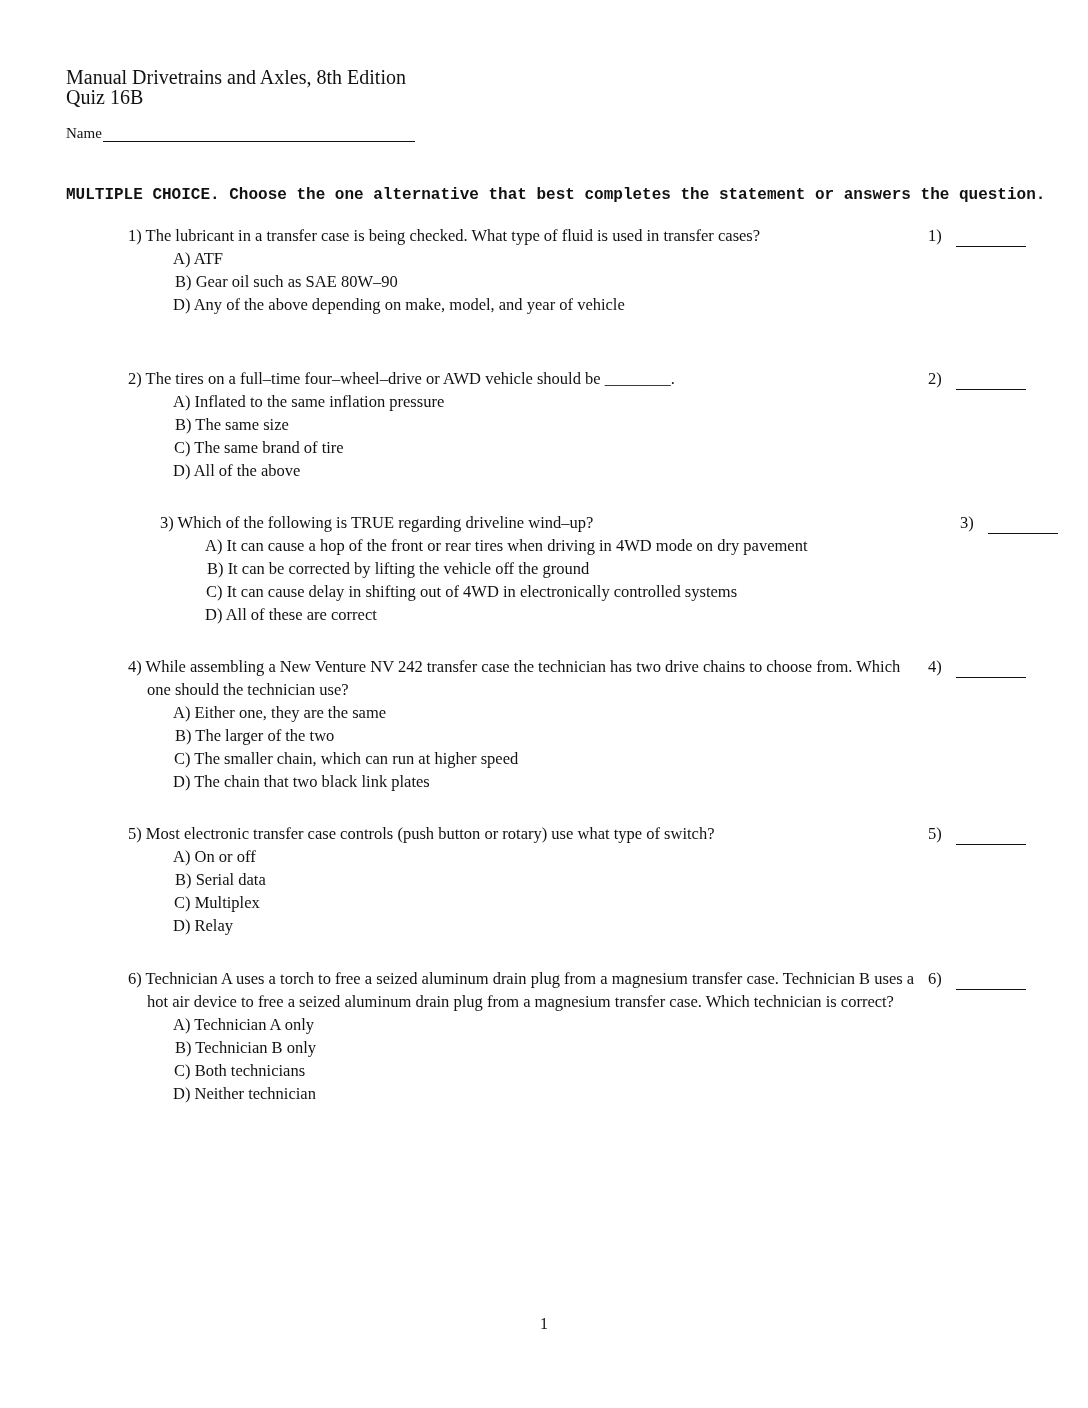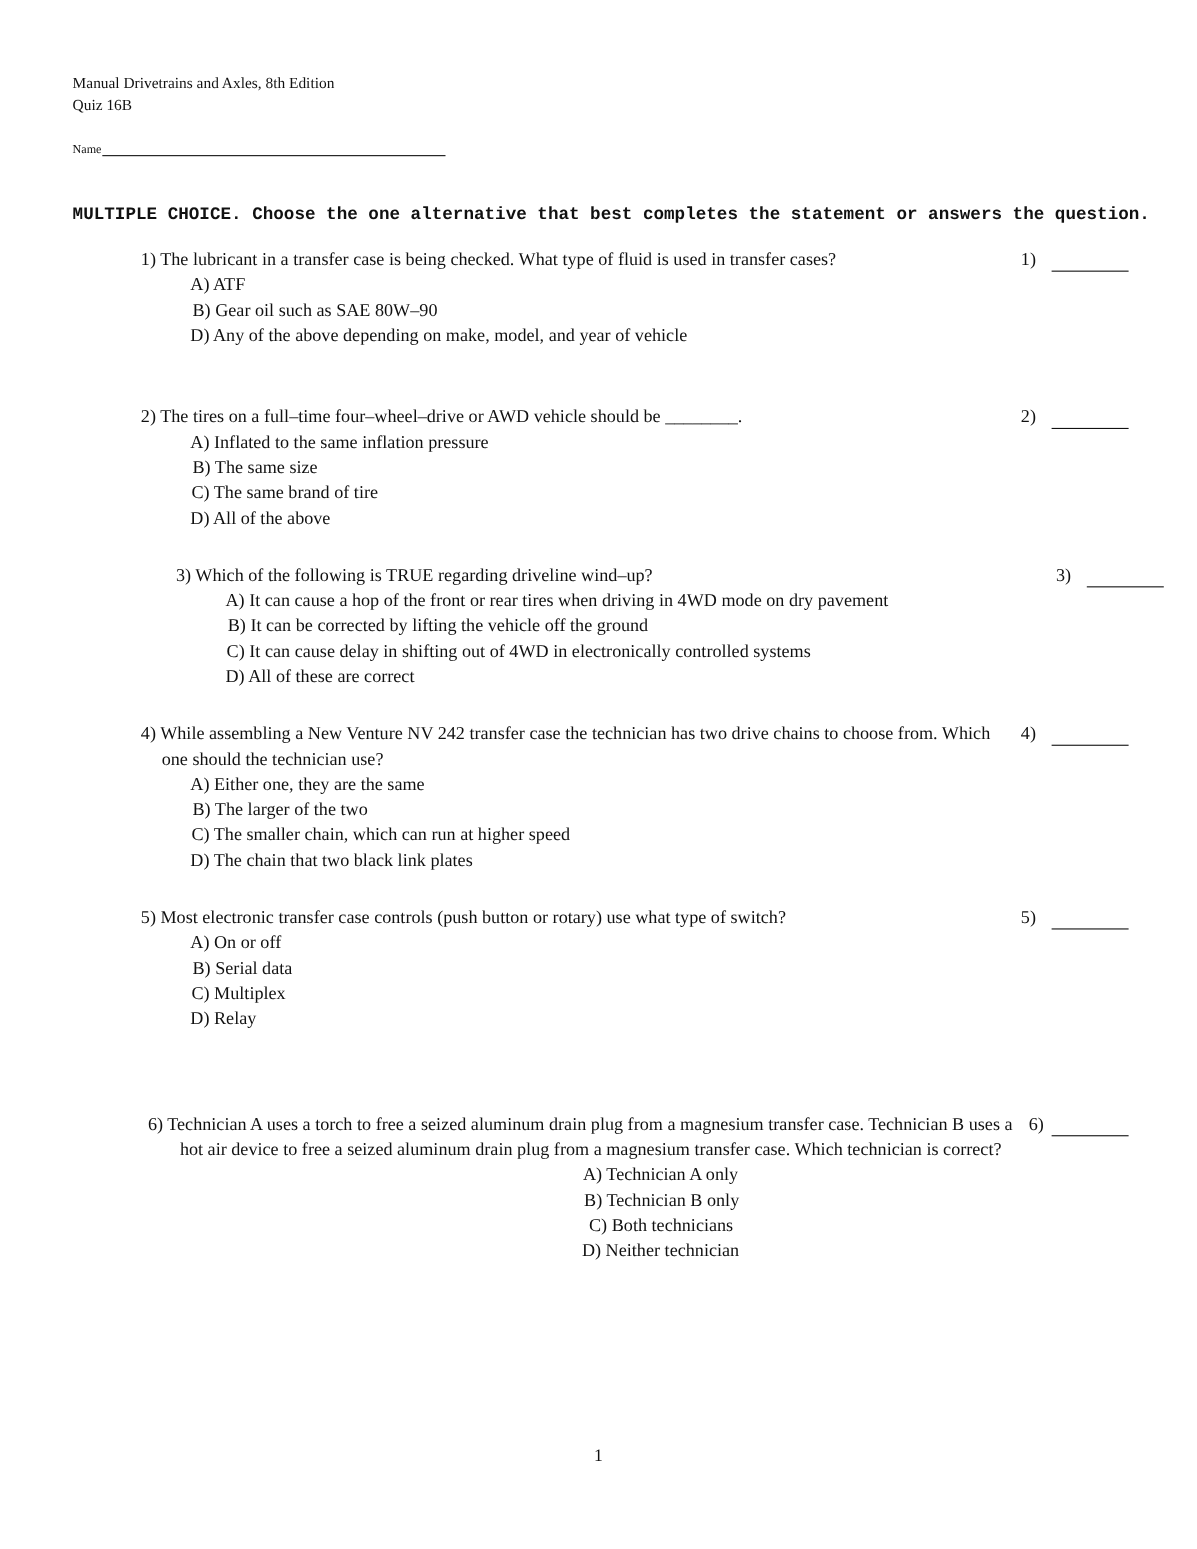--- a/index.html
+++ b/index.html
@@ -1,19 +1,19 @@
 <!DOCTYPE html>
 <html><head>
 <meta charset="utf-8">
 <style>
   html, body { margin: 0; padding: 0; background: #ffffff; }
   body { width: 1088px; height: 1408px; position: relative; overflow: hidden;
          font-family: "Liberation Serif", "DejaVu Serif", serif; color: #111; }
-  .hdr { position: absolute; left: 66px; font-size: 14px; line-height: 20px; }
-  .name-row { position: absolute; left: 66px; top: 124px; font-size: 11px; display: flex; align-items: flex-end; }
+  .hdr { position: absolute; left: 66px; font-size: 20px; line-height: 20px; }
+  .name-row { position: absolute; left: 66px; top: 124px; font-size: 15px; display: flex; align-items: flex-end; }
   .name-line { display: inline-block; width: 312px; border-bottom: 1px solid #111; height: 17px; margin-left: 1px; }
   .instructions { position: absolute; left: 66px; top: 186px; font-size: 16px; font-weight: bold; white-space: nowrap; font-family: Liberation Mono, monospace; }
   .q { position: absolute; left: 128px; width: 900px; font-size: 16.5px; }
   .q-stem { width: 780px; line-height: 23px; padding-left: 19px; text-indent: -19px; }
   .opt { line-height: 23px; padding-left: 45px; white-space: nowrap; }
   .answer { position: absolute; left: 800px; top: 0; display: flex; align-items: flex-end; }
   .answer-num { font-size: 16.5px; line-height: 23px; width: 28px; }
   .answer-line { width: 70px; border-bottom: 1.5px solid #111; height: 17px; }
   .page-num { position: absolute; left: 540px; top: 1315px; font-size: 16px; }
 </style>
@@ -82,21 +82,21 @@
   <div class="opt">A) On or off</div>
   <div class="opt" style="padding-left:47px">B) Serial data</div>
   <div class="opt" style="padding-left:46px">C) Multiplex</div>
   <div class="opt">D) Relay</div>
   <div class="answer">
     <span class="answer-num">5)</span>
     <span class="answer-line"></span>
   </div>
 </div>
 
-<div class="q" style="top:1010px;text-align:center;">
+<div class="q" style="top:967px;">
   <div class="q-stem">6) Technician A uses a torch to free a seized aluminum drain plug from a magnesium transfer case. Technician B uses a hot air device to free a seized aluminum drain plug from a magnesium transfer case. Which technician is correct?</div>
   <div class="opt">A) Technician A only</div>
   <div class="opt" style="padding-left:47px">B) Technician B only</div>
   <div class="opt" style="padding-left:46px">C) Both technicians</div>
   <div class="opt">D) Neither technician</div>
   <div class="answer">
     <span class="answer-num">6)</span>
     <span class="answer-line"></span>
   </div>
 </div>

